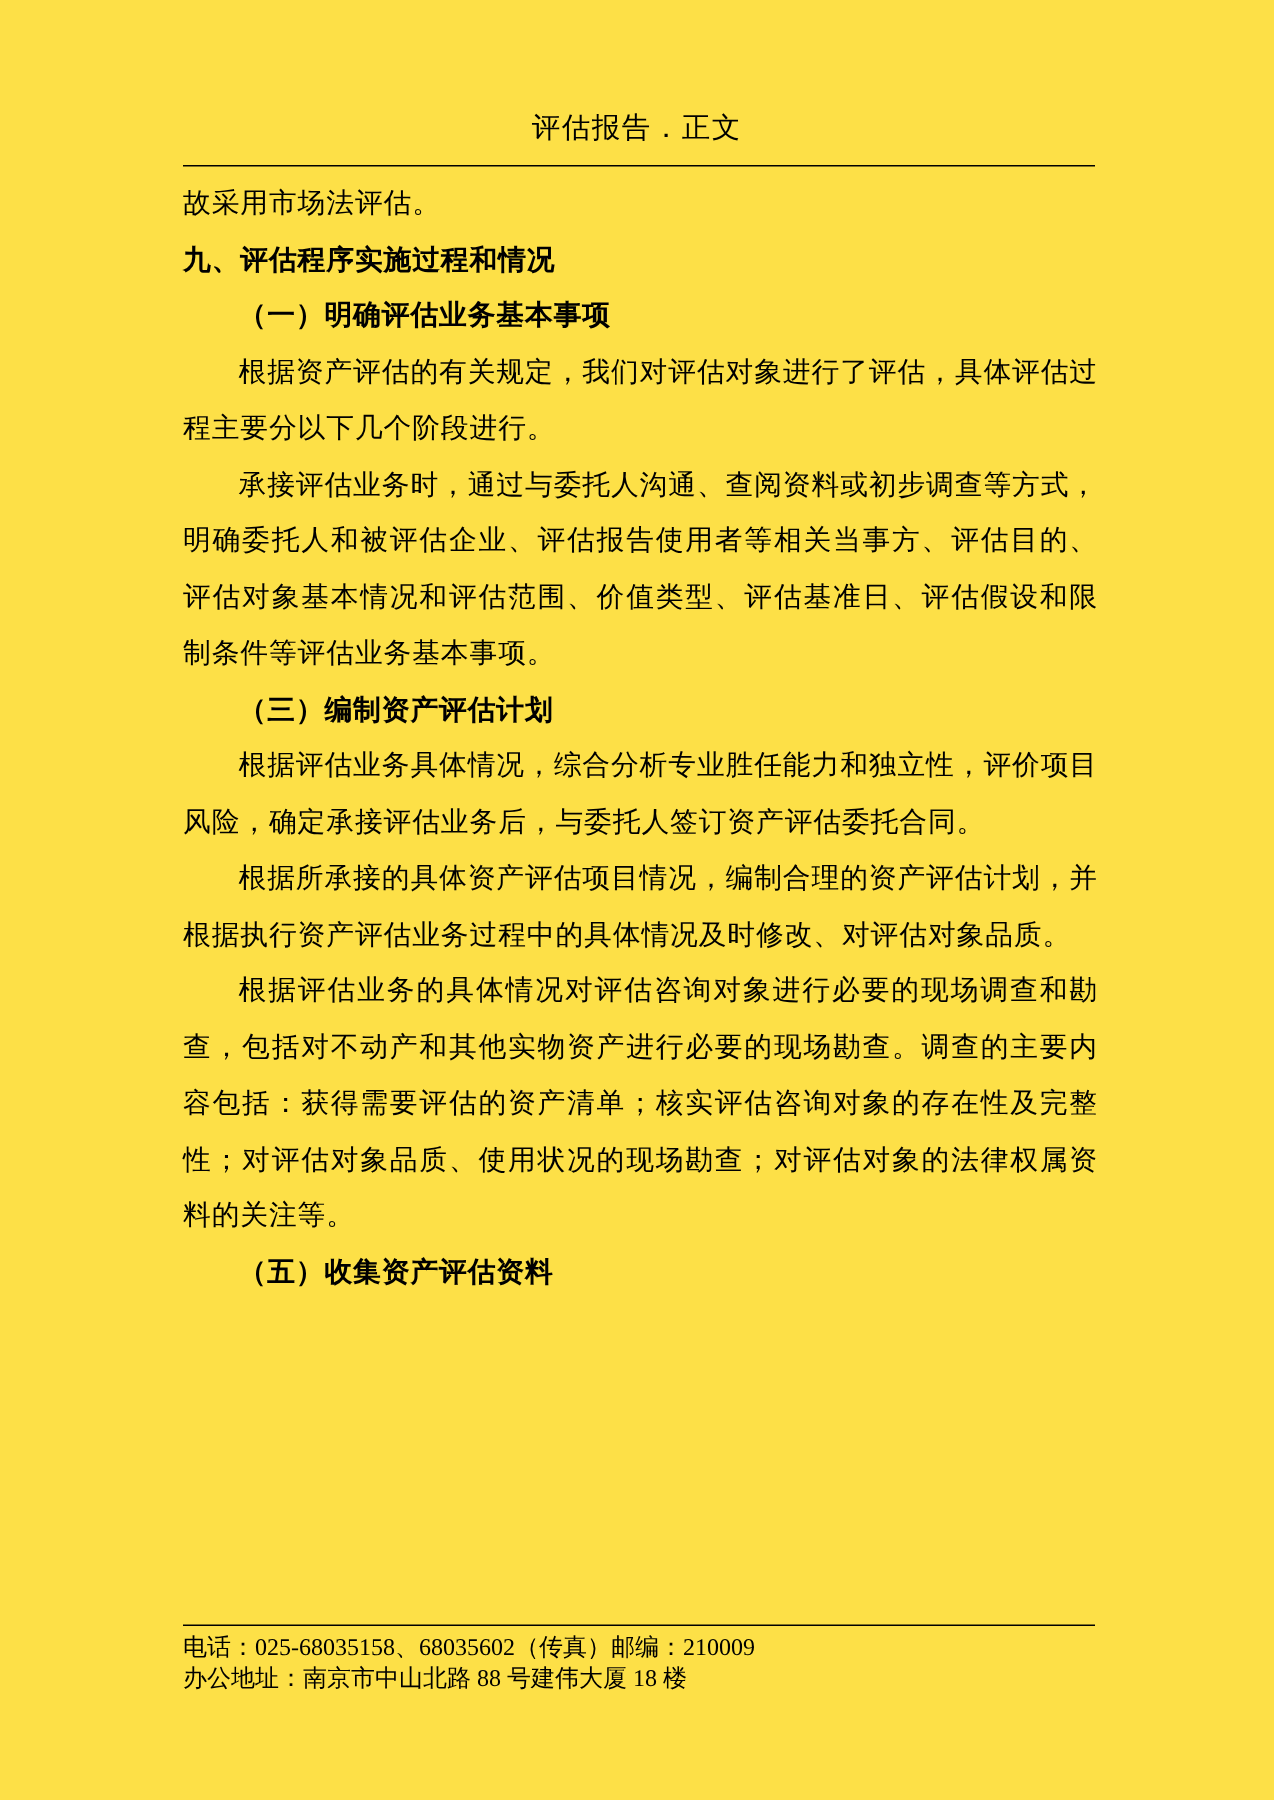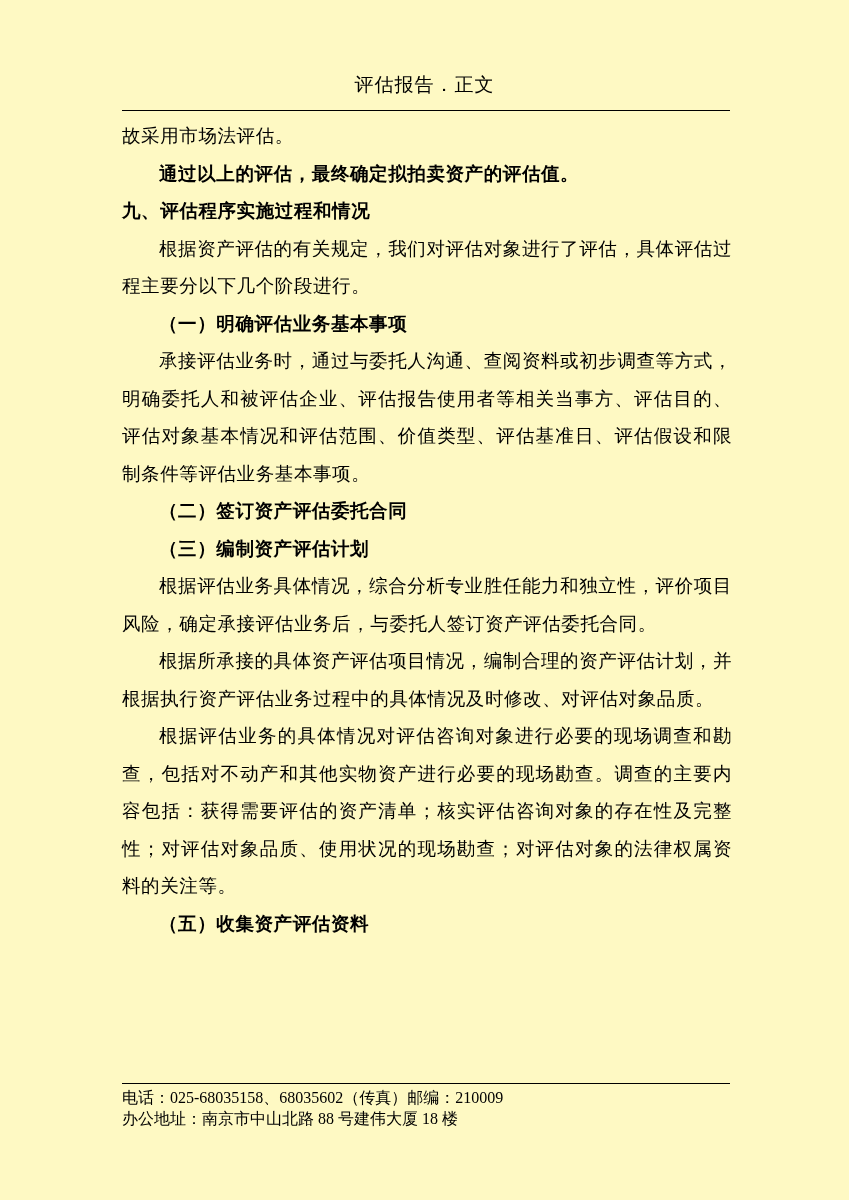--- a/index.html
+++ b/index.html
@@ -14,21 +14,21 @@
     color: #000000;
     position: relative;
     overflow: hidden;
   }
   .page {
     position: absolute;
     left: 0;
     top: 0;
     width: 849px;
     height: 1200px;
-    background: #fef9c3;
+    background: #fde047;
   }
   .header {
     position: absolute;
     left: 0;
     top: 72px;
     width: 849px;
     text-align: center;
     font-size: 19px;
     letter-spacing: 1px;
     font-family: "Liberation Serif", "DejaVu Serif", serif;
@@ -87,26 +87,24 @@
 </head>
 <body>
 
 <div class="page">
 
   <div class="header">评估报告．正文</div>
   <div class="rule-top"></div>
 
   <div class="body-area">
     <p class="">故采用市场法评估。</p>
-    <p class="indent bold">通过以上的评估，最终确定拟拍卖资产的评估值。</p>
     <p class="heading">九、评估程序实施过程和情况</p>
+    <p class="indent bold">（一）明确评估业务基本事项</p>
     <p class="indent">根据资产评估的有关规定，我们对评估对象进行了评估，具体评估过程主要分以下几个阶段进行。</p>
-    <p class="indent bold">（一）明确评估业务基本事项</p>
     <p class="indent">承接评估业务时，通过与委托人沟通、查阅资料或初步调查等方式，明确委托人和被评估企业、评估报告使用者等相关当事方、评估目的、评估对象基本情况和评估范围、价值类型、评估基准日、评估假设和限制条件等评估业务基本事项。</p>
-    <p class="indent bold">（二）签订资产评估委托合同</p>
     <p class="indent bold">（三）编制资产评估计划</p>
     <p class="indent">根据评估业务具体情况，综合分析专业胜任能力和独立性，评价项目风险，确定承接评估业务后，与委托人签订资产评估委托合同。</p>
     <p class="indent">根据所承接的具体资产评估项目情况，编制合理的资产评估计划，并根据执行资产评估业务过程中的具体情况及时修改、对评估对象品质。</p>
     <p class="indent">根据评估业务的具体情况对评估咨询对象进行必要的现场调查和勘查，包括对不动产和其他实物资产进行必要的现场勘查。调查的主要内容包括：获得需要评估的资产清单；核实评估咨询对象的存在性及完整性；对评估对象品质、使用状况的现场勘查；对评估对象的法律权属资料的关注等。</p>
     <p class="indent bold">（五）收集资产评估资料</p>
 
   </div>
 
   <div class="footer-rule"></div>
 

